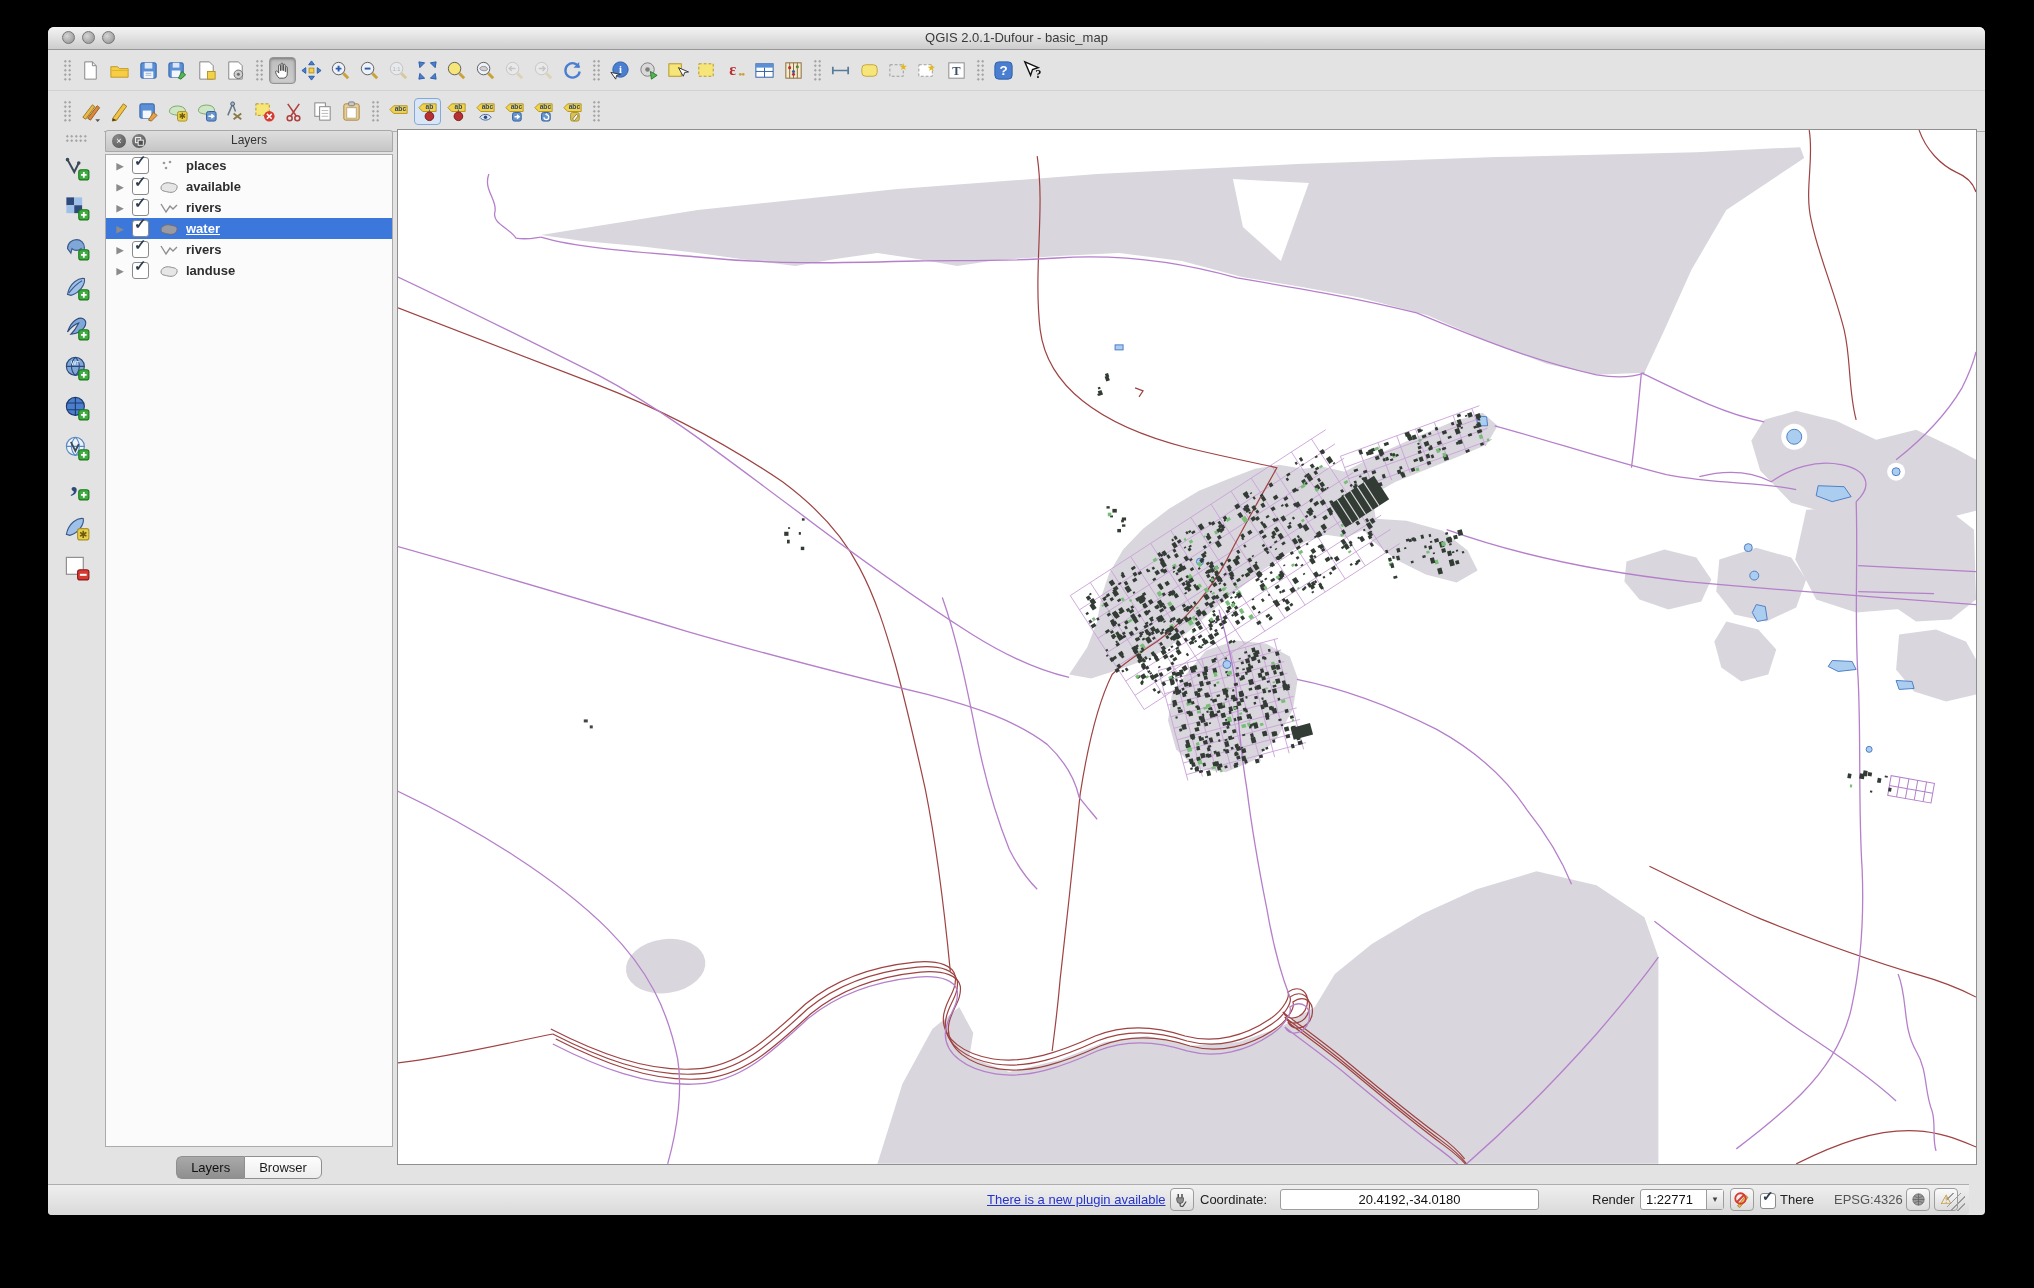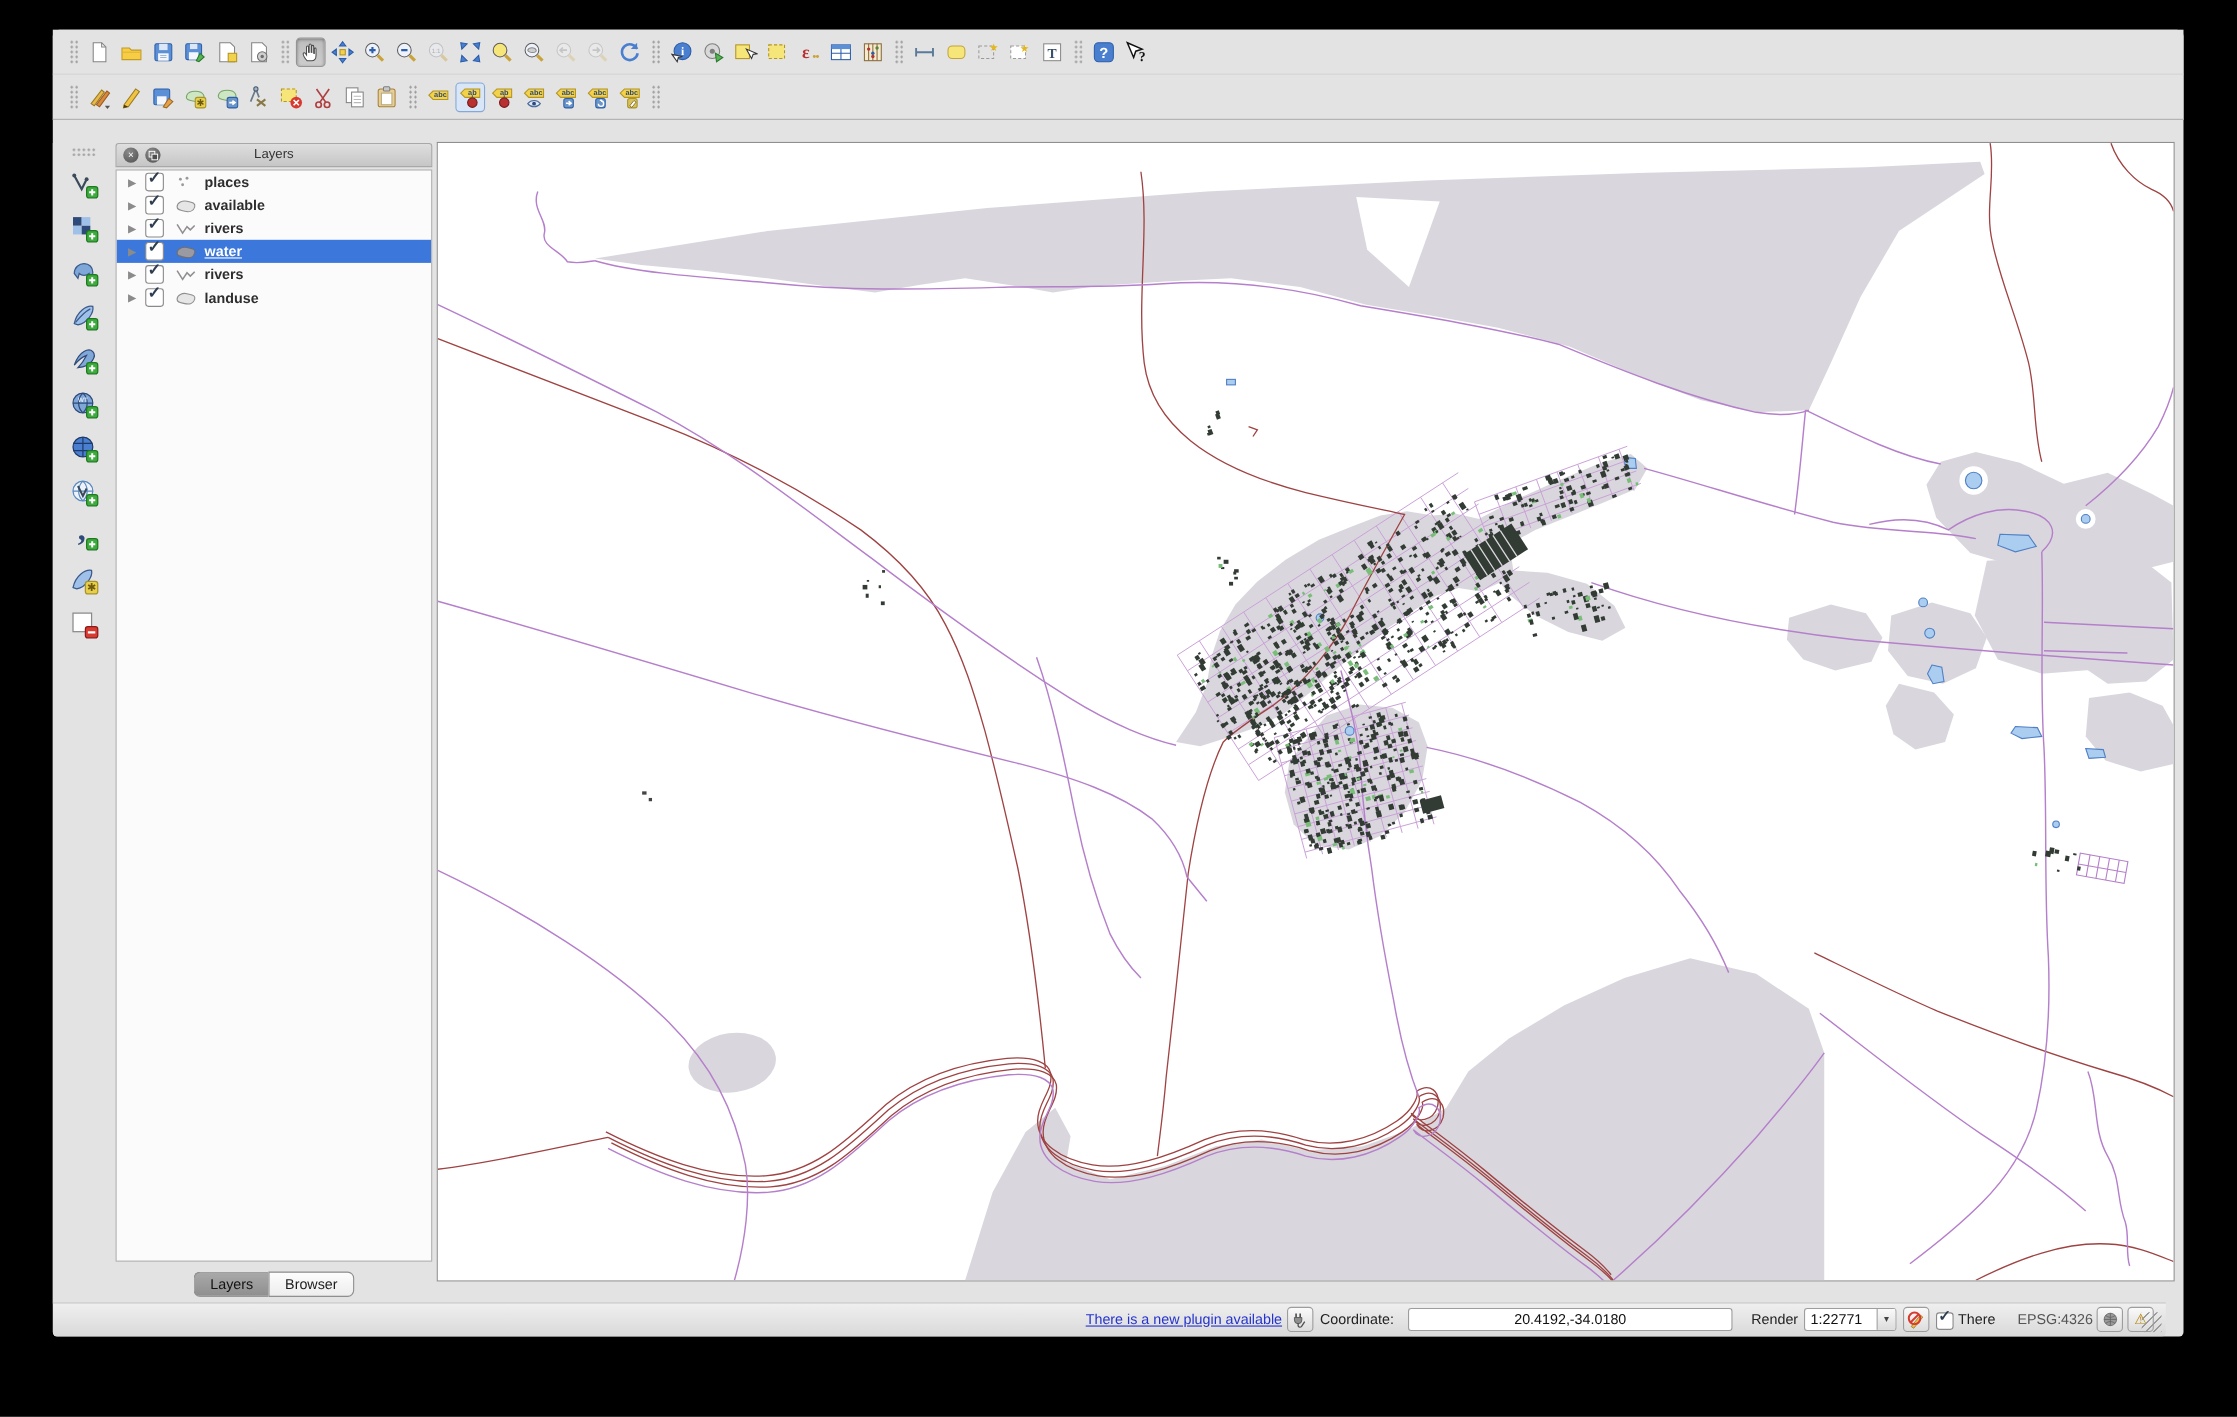--- a/index.html
+++ b/index.html
@@ -376,20 +376,26 @@
 <symbol id="i-crsglobe" viewBox="0 0 24 24">
         <circle cx="12" cy="12" r="8" fill="#9a9a9a" stroke="#5e5e5e"></circle>
         <path d="M4 12h16M12 4v16M6 7c4 3 8 3 12 0M6 17c4-3 8-3 12 0" fill="none" stroke="#5e5e5e"></path>
       </symbol>
 </defs>
 </svg>
 
 <div id="desktop">
 <div id="window">
 
+  <div class="titlebar">
+    <span class="tl" style="left:14px"></span>
+    <span class="tl" style="left:34px"></span>
+    <span class="tl" style="left:54px"></span>
+    <div class="title">QGIS 2.0.1-Dufour - basic_map</div>
+  </div>
 
   <div id="tb1" class="toolbar">
     <span class="tbsep"></span>
     <span class="tbi">
           <svg>
             <use href="#i-page"></use>
           </svg>
         </span>
     <span class="tbi">
           <svg>
@@ -1985,21 +1991,21 @@
   </div>
 
   <div id="statusbar">
     <span class="sb-abs sb-link" style="left:939px">There is a new plugin available</span>
     <span class="sb-btn" style="left:1122px">
           <svg width="18" height="18">
             <use href="#i-plug"></use>
           </svg>
         </span>
     <span class="sb-abs" style="left:1152px">Coordinate:</span>
-    <span class="sb-field" style="left:1232px;width:295px;text-align:center;line-height:19px">20.4192,-34.0180</span>
+    <span class="sb-field" style="left:1232px;width:259px;text-align:center;line-height:19px">20.4192,-34.0180</span>
     <span class="sb-abs" style="left:1544px">Render</span>
     <span class="sb-field" style="left:1592px;width:84px;padding-left:5px;line-height:19px">
       <span>1:22771</span>
       <span style="position:absolute;right:0;top:0;bottom:0;width:16px;border-left:1px solid #9d9d9d;background:linear-gradient(#fafafa,#dcdcdc);text-align:center;font-size:9px;line-height:19px;color:#444">▾</span>
     </span>
     <span class="sb-btn" style="left:1682px">
           <svg width="18" height="18">
             <use href="#i-stoprender"></use>
           </svg>
         </span>

